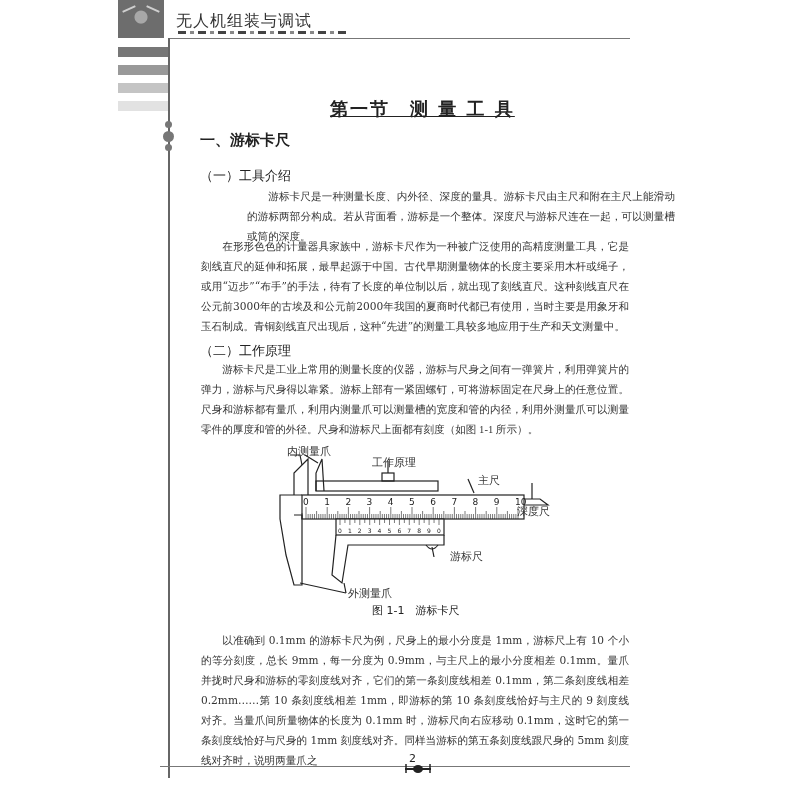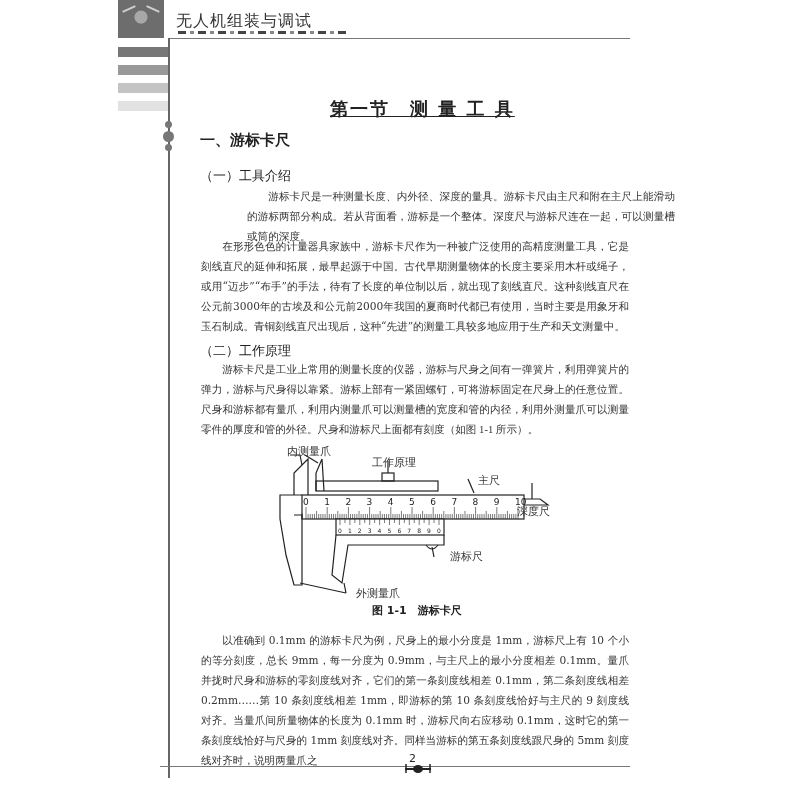--- a/index.html
+++ b/index.html
@@ -24,21 +24,21 @@
   .d1 { left:165px; top:121px; width:7px; height:7px; }
   .d2 { left:163px; top:131px; width:11px; height:11px; }
   .d3 { left:165px; top:144px; width:7px; height:7px; }
   .bottom-rule { position:absolute; left:160px; top:766px; width:470px; height:1px; background:#777; }
   .page-num { position:absolute; left:409px; top:752px; font-size:11px; font-family:"DejaVu Sans", sans-serif; }
   .footer-orn { position:absolute; left:403px; top:763px; width:30px; height:12px; }
   .chapter-title { position:absolute; left:330px; top:97px; font-size:18px; font-weight:bold; letter-spacing:2px;text-decoration:underline; }
   .h1 { position:absolute; left:200px; top:131px; font-size:15px; font-weight:bold; font-family:"DejaVu Sans", sans-serif; }
   .h2 { position:absolute; left:200px; font-size:13px; font-weight:normal; }
   .para { position:absolute; left:201px; width:428px; font-size:10.6px; line-height:20px; text-indent:2em; text-align:justify; color:#333; }
-  .fig-caption { position:absolute; left:372px; top:603px; font-size:11px; font-weight:bold; font-family:"DejaVu Sans", sans-serif; }
+  .fig-caption { position:absolute; left:372px; top:603px; font-size:11px; font-weight:normal; font-family:"DejaVu Sans", sans-serif; }
   .lbl { position:absolute; font-size:11px; color:#333; font-family:"DejaVu Sans", sans-serif; }
 </style>
 </head>
 <body>
 
 <div class="header-img"></div>
 <div class="book-title">无人机组装与调试</div>
 <div class="title-dash"></div>
 <div class="header-rule"></div>
 <div class="vline"></div>
@@ -245,21 +245,21 @@
       <text x="177.10000000000002" y="98">9</text>
       <text x="187" y="98">0</text>
     </g>
 </svg>
 
 <div class="lbl" style="left:287px;top:444px;">内测量爪</div>
 <div class="lbl" style="left:372px;top:455px;">工作原理</div>
 <div class="lbl" style="left:466px;top:473px;margin-left:12px;">主尺</div>
 <div class="lbl" style="left:517px;top:488px;margin-top:16px;">深度尺</div>
 <div class="lbl" style="left:410px;top:549px;margin-left:40px;">游标尺</div>
-<div class="lbl" style="left:348px;top:586px;margin-left:8px;">外测量爪</div>
+<div class="lbl" style="left:348px;top:586px;">外测量爪</div>
 
 <div class="fig-caption">图 1-1　游标卡尺</div>
 
 <div class="para" style="top:630px;">以准确到 0.1mm 的游标卡尺为例，尺身上的最小分度是 1mm，游标尺上有 10 个小的等分刻度，总长 9mm，每一分度为 0.9mm，与主尺上的最小分度相差 0.1mm。量爪并拢时尺身和游标的零刻度线对齐，它们的第一条刻度线相差 0.1mm，第二条刻度线相差 0.2mm……第 10 条刻度线相差 1mm，即游标的第 10 条刻度线恰好与主尺的 9 刻度线对齐。当量爪间所量物体的长度为 0.1mm 时，游标尺向右应移动 0.1mm，这时它的第一条刻度线恰好与尺身的 1mm 刻度线对齐。同样当游标的第五条刻度线跟尺身的 5mm 刻度线对齐时，说明两量爪之</div>
 
 <div class="page-num">2</div>
 <div class="bottom-rule"></div>
 <svg class="footer-orn" viewBox="0 0 30 12">
   <line x1="2" y1="6" x2="28" y2="6" stroke="#222" stroke-width="2"></line>
   <ellipse cx="15" cy="6" rx="5" ry="4" fill="#222"></ellipse>

